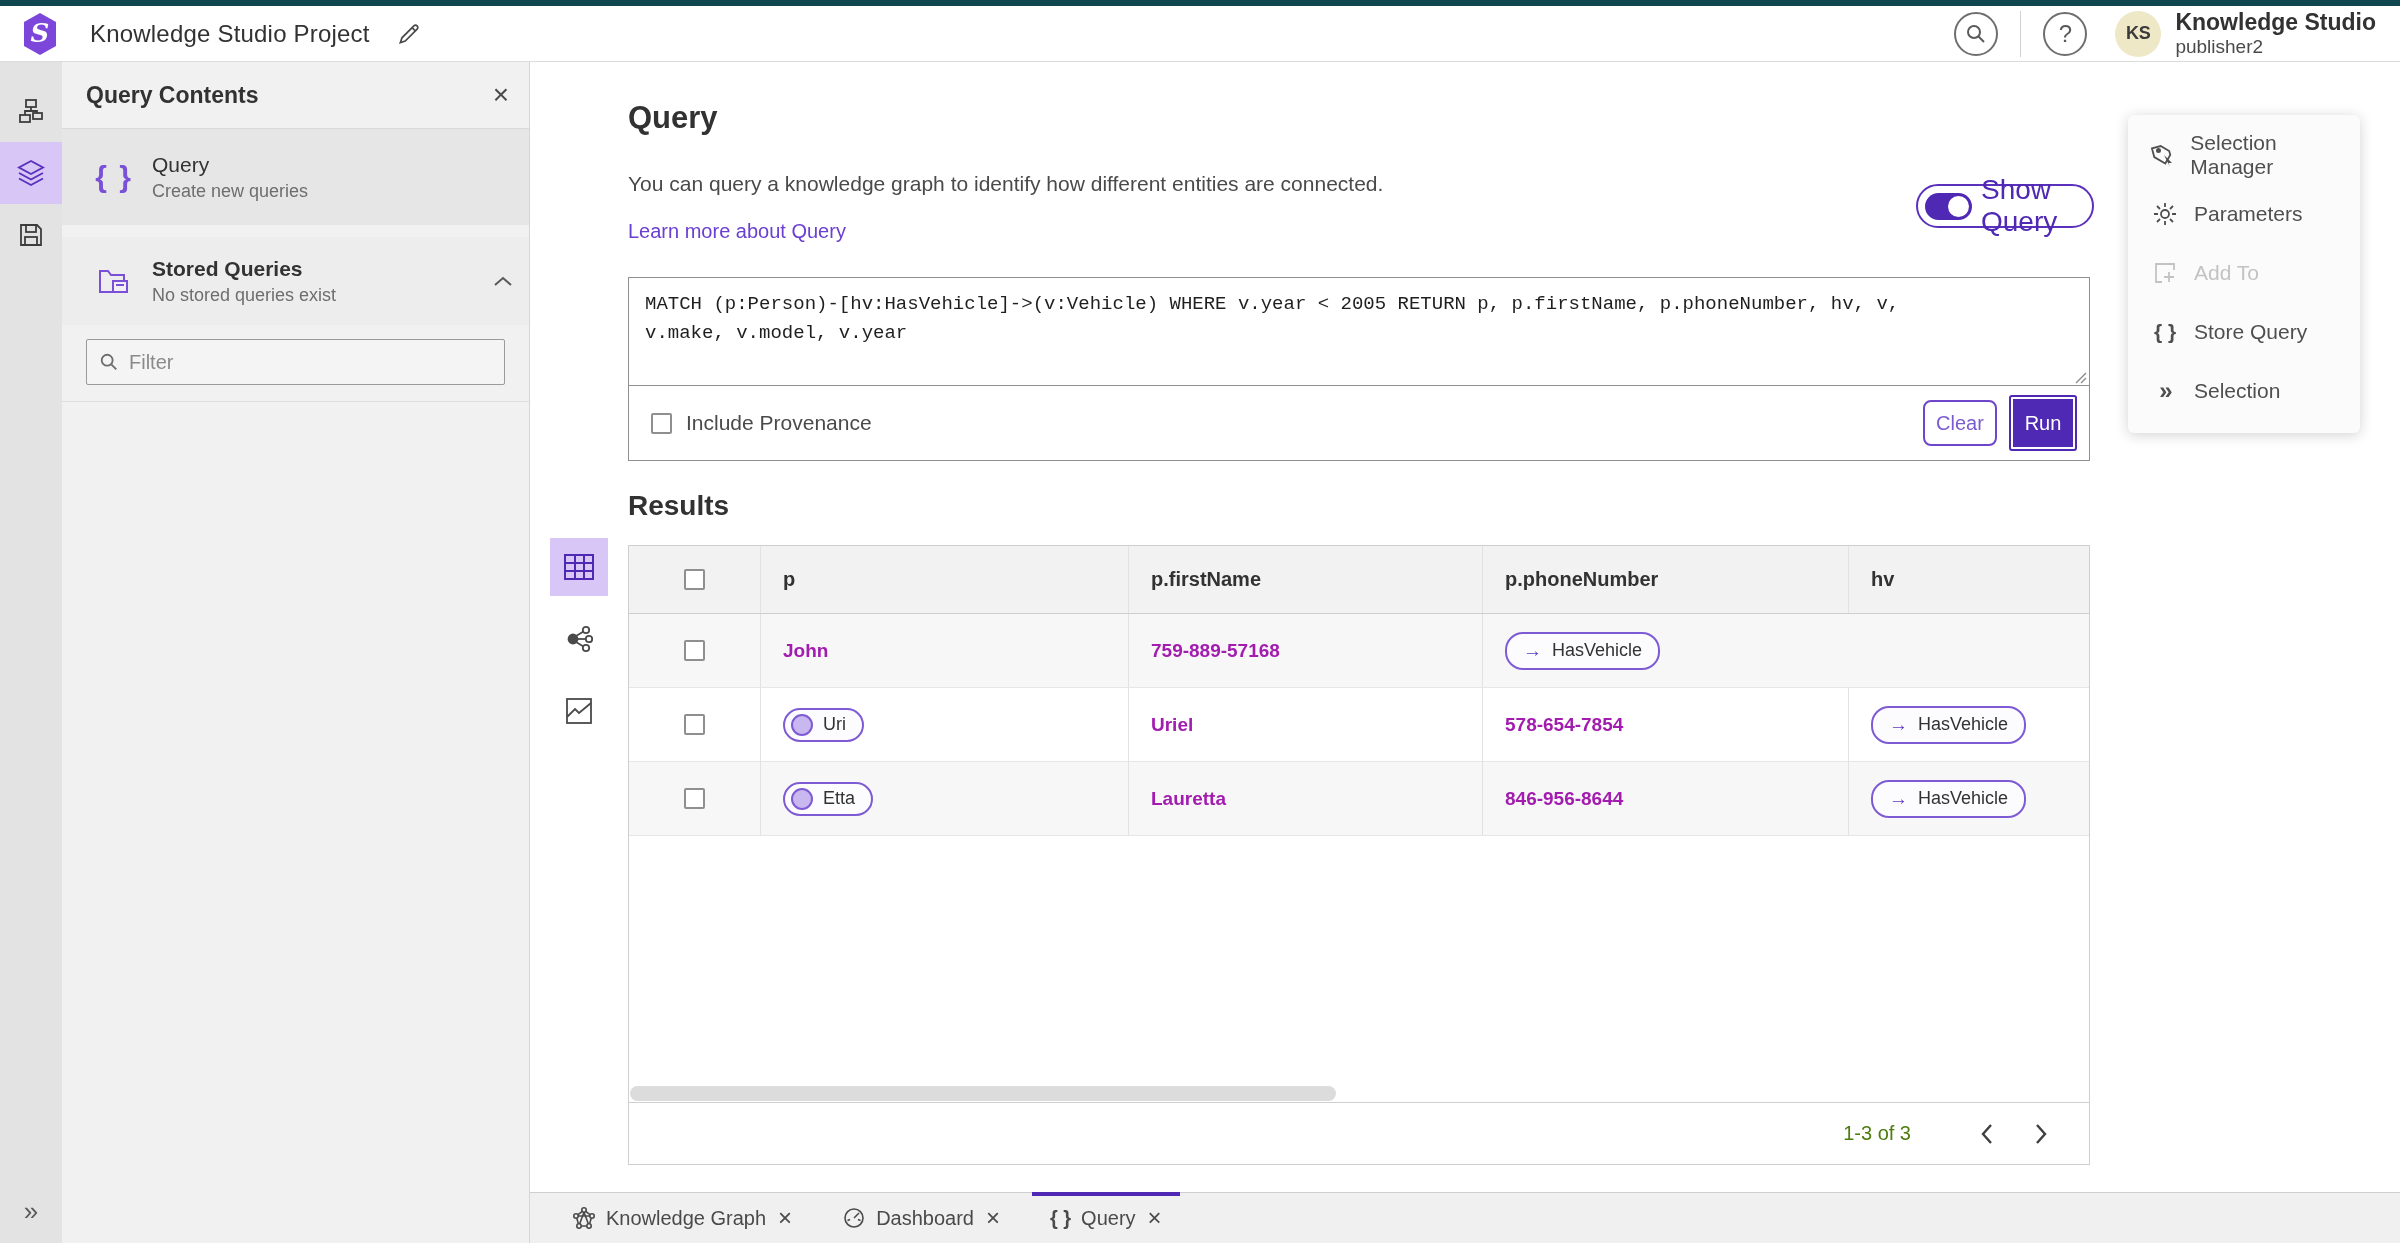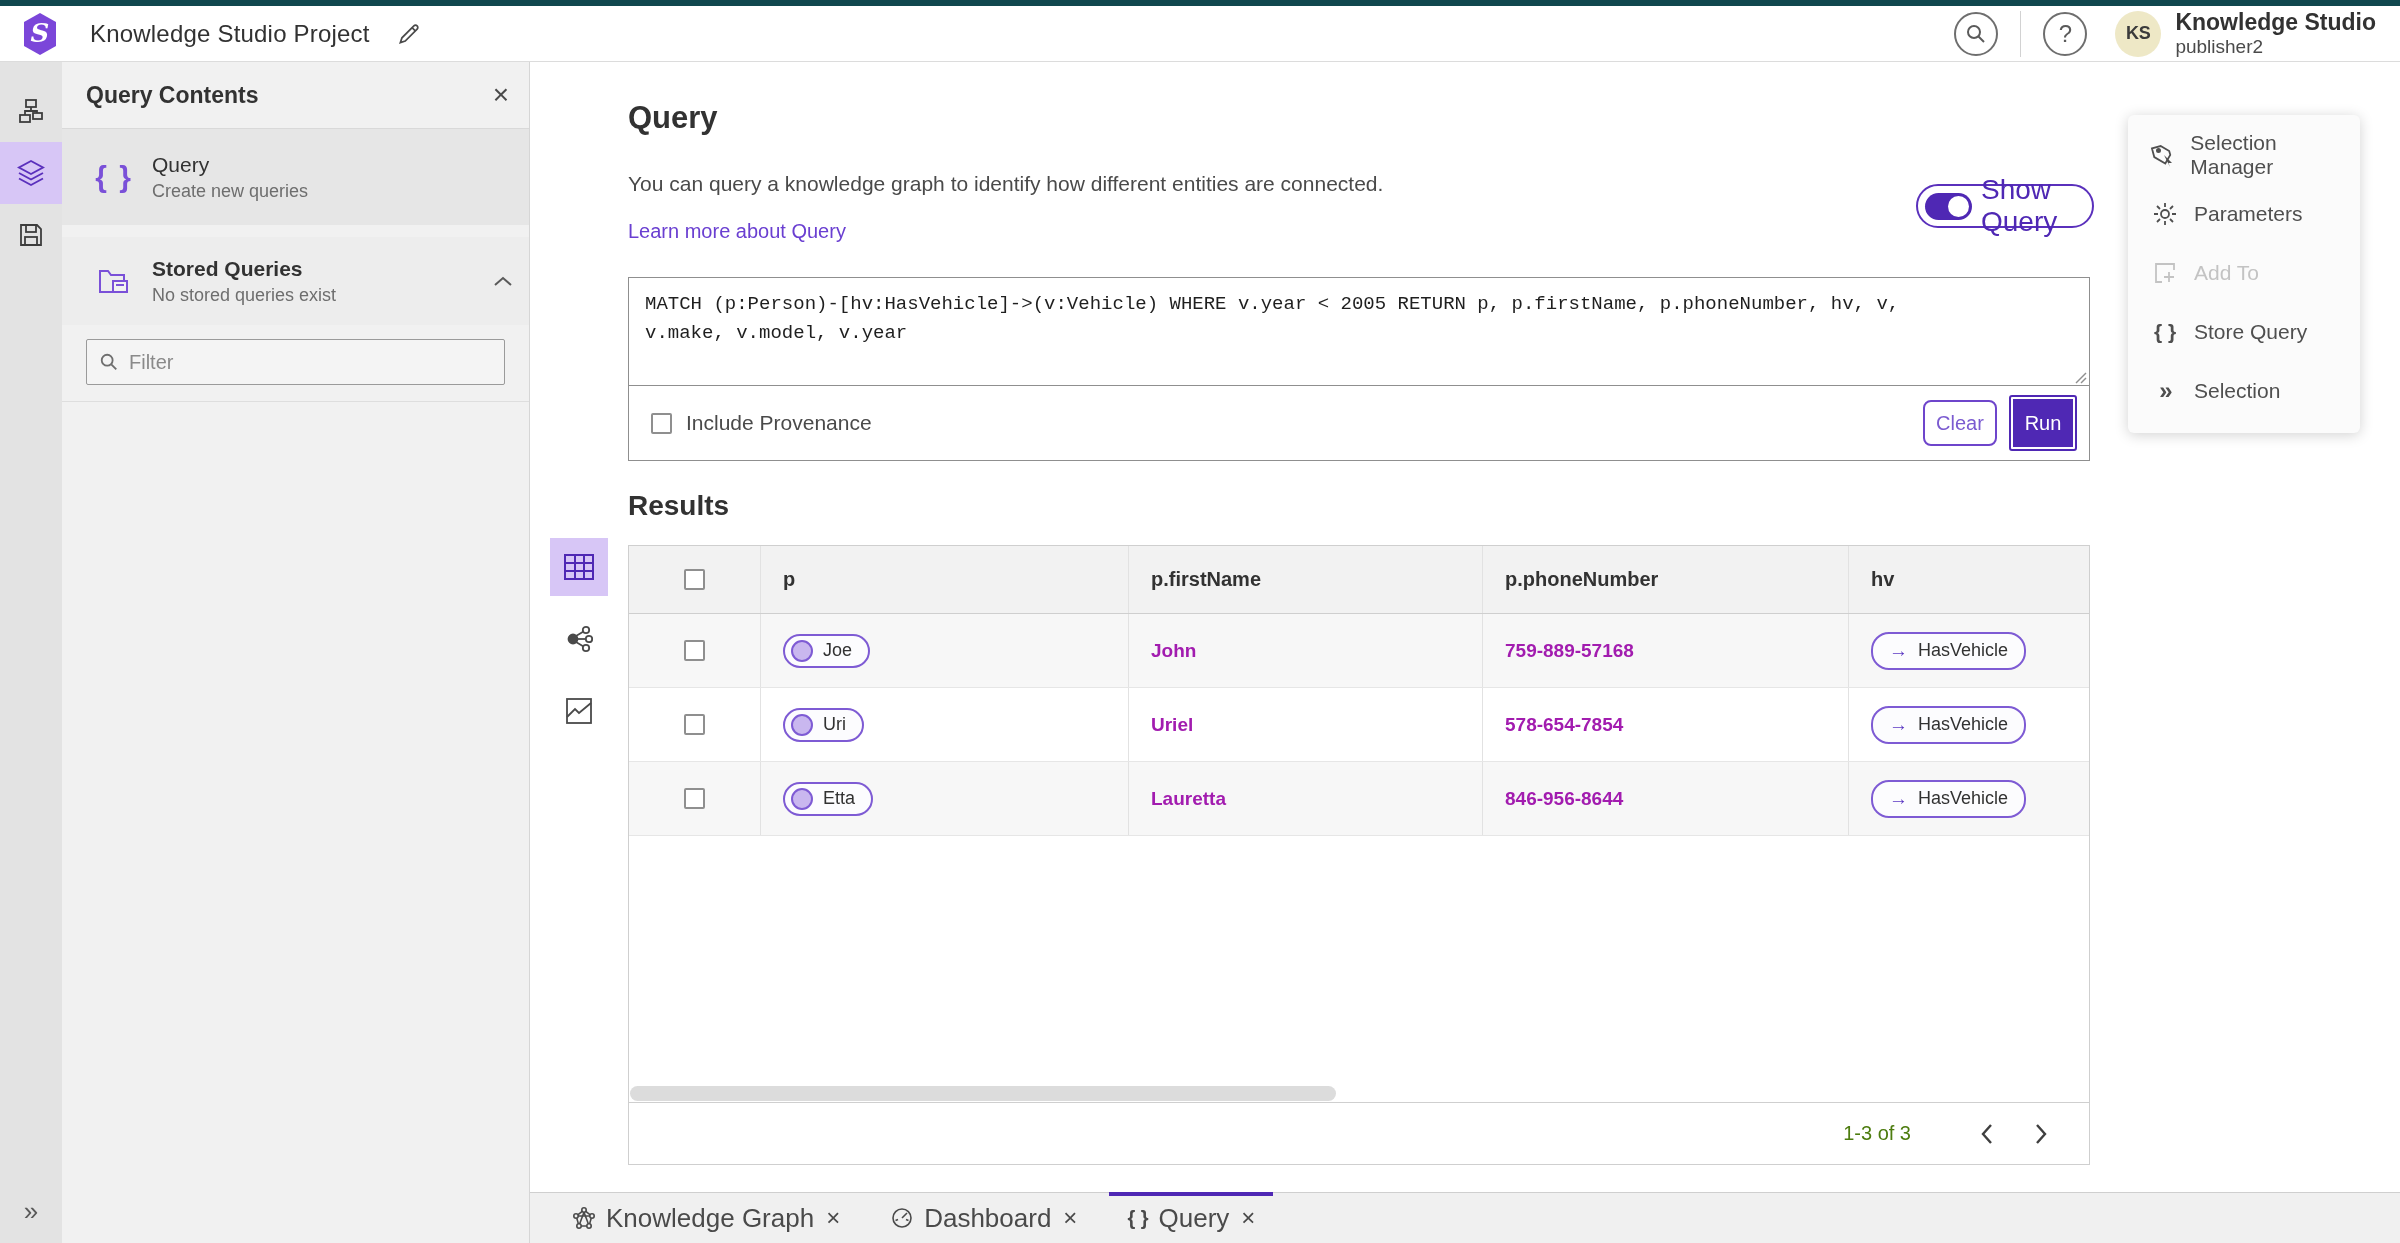--- a/index.html
+++ b/index.html
@@ -118,21 +118,21 @@
   .rp-label { margin-left:14px; font-size:21px; color:#4f4f4f; }
   .rp-item.disabled { cursor:default; }
   .rp-item.disabled .rp-label { color:#c3c3c3; }
   .rp-braces { color:#4f4f4f; font-size:21px; font-weight:bold; }
   .rp-chevrons { color:#4f4f4f; font-size:24px; font-weight:bold; letter-spacing:-2px; }
 
   
   .tabbar { position:absolute; left:530px; top:1192px; width:1870px; height:51px; background:#f0f0f0;
             border-top:1px solid #cfcfcf; display:flex; align-items:stretch; padding-left:24px; }
   .tab { display:flex; align-items:center; padding:0 18px; margin-right:14px; position:relative; cursor:pointer; }
-  .tab-label { font-size:26px; color:#4a4a4a; margin:0 12px 0 10px; }
+  .tab-label { font-size:20px; color:#4a4a4a; margin:0 12px 0 10px; }
   .tab-close { font-size:24px; color:#4a4a4a; line-height:1; }
   .tab.active::before { content:""; position:absolute; left:0; top:-1px; width:100%; height:4px; background:#4f28b4; }
   .tab-braces { color:#4a4a4a; font-size:20px; font-weight:bold; }
 
   svg { display:block; }
 </style>
 </head>
 <body>
 
 <div id="stage">
@@ -328,26 +328,20 @@
         <div class="cell">p.firstName</div>
         <div class="cell">p.phoneNumber</div>
         <div class="cell">hv</div>
       </div>
 
       <div class="grid-row g-row odd">
         <div class="cell center">
             <span class="cb"></span>
           </div>
         <div class="cell">
-          <span class="entity-pill">
-            <span class="entity-dot"></span>
-            <span class="entity-label">Joe</span>
-          </span>
-        </div>
-        <div class="cell">
             <span class="cell-text">John</span>
           </div>
         <div class="cell">
             <span class="cell-text">759-889-57168</span>
           </div>
         <div class="cell">
           <span class="rel-pill">
             <span class="rel-arrow">→</span>
             <span class="rel-label">HasVehicle</span>
           </span>

